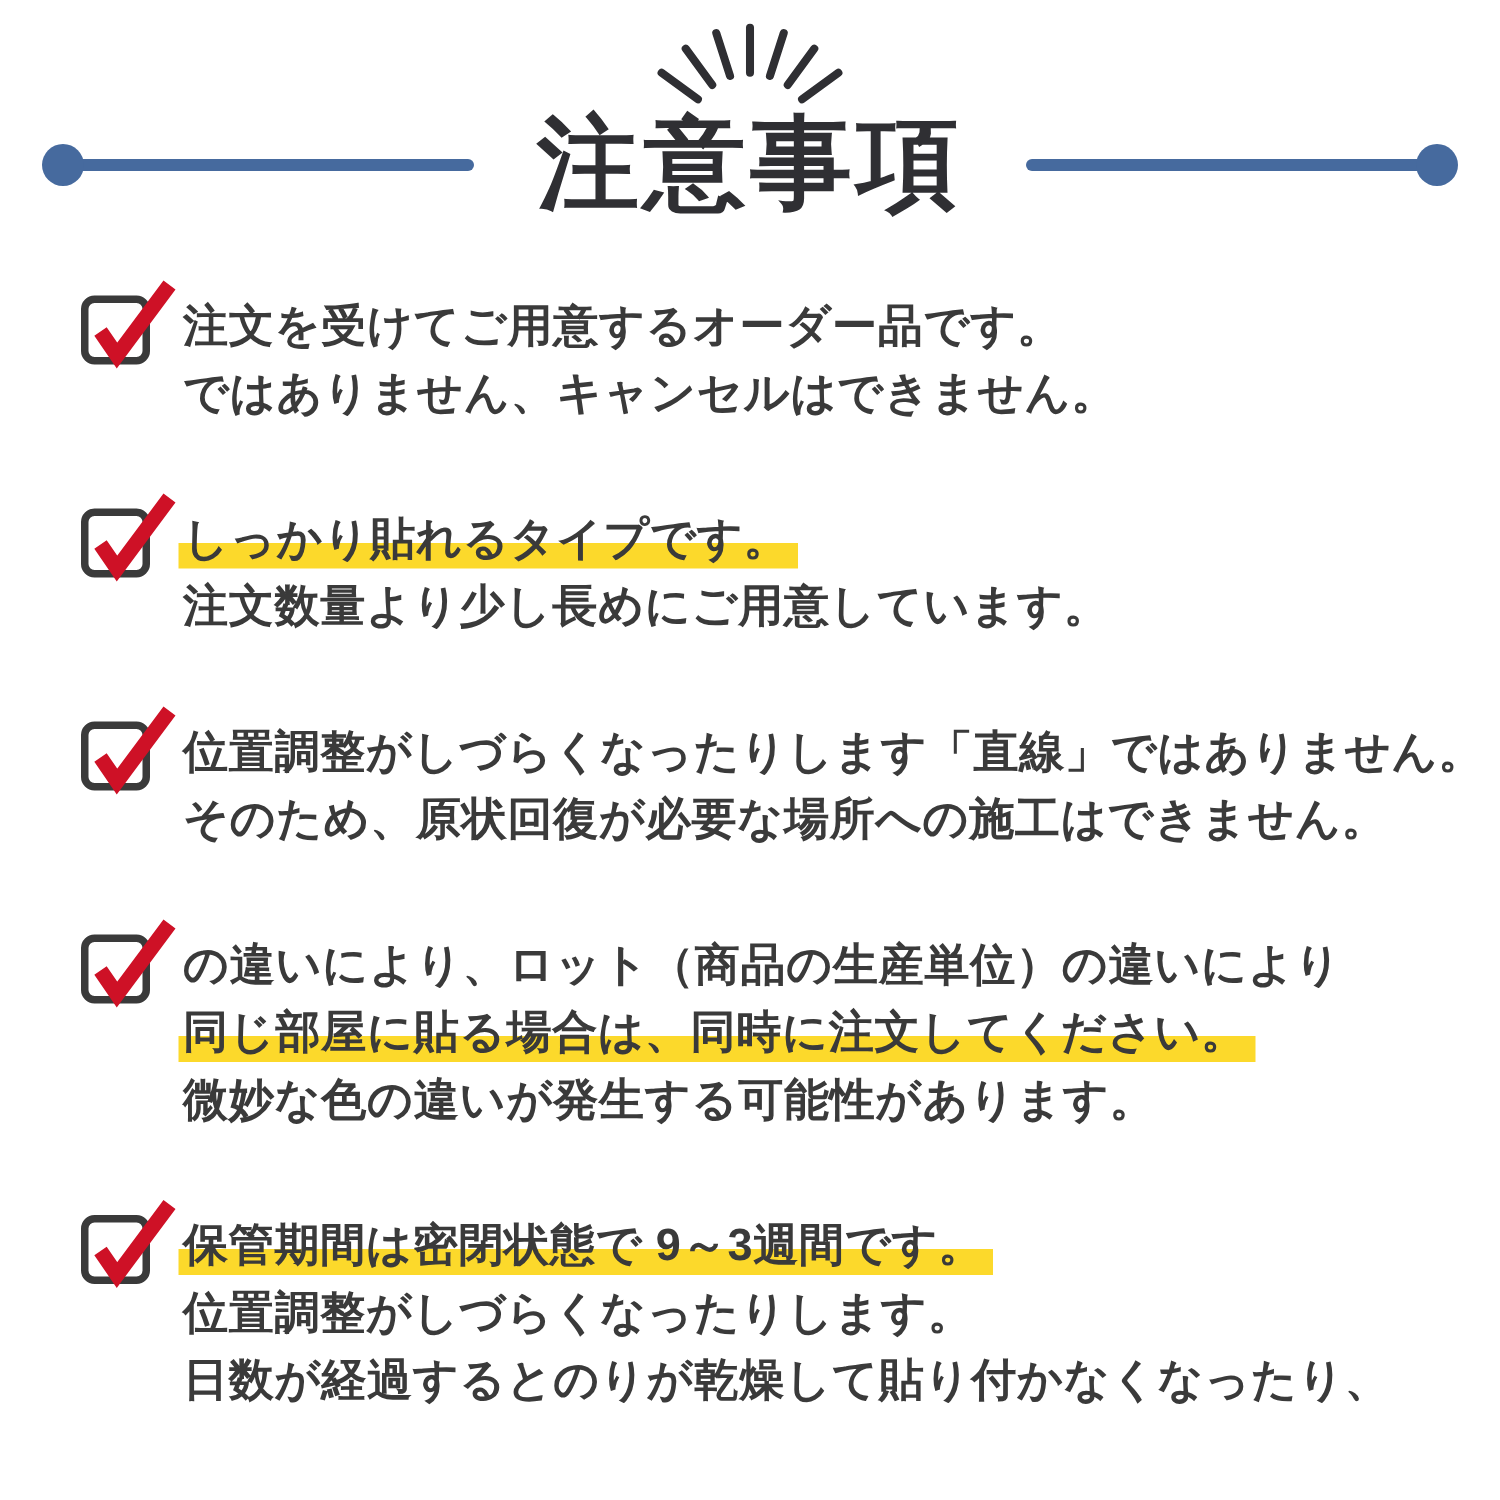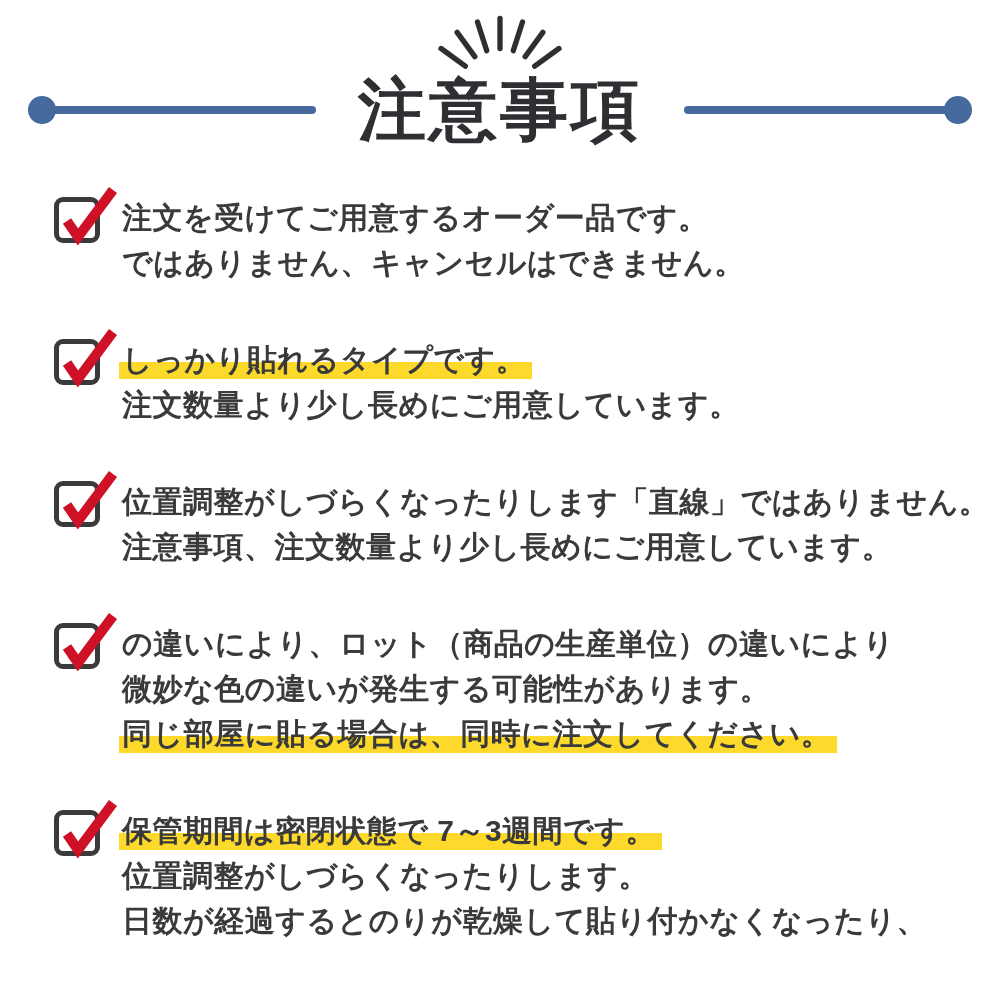--- a/index.html
+++ b/index.html
@@ -174,44 +174,44 @@
     </section>
 
     <section class="item">
       <span class="checkbox">
         <svg viewBox="0 0 64 64">
             <path d="M14 35 L25 51 L60 4"></path>
           </svg>
       </span>
       <div class="item-text">
         <p class="line"><span class="seg">位置調整がしづらくなったりします「直線」ではありません。</span></p>
-        <p class="line"><span class="seg">注意事項、注文数量より少し長めにご用意しています。</span></p>
+        <p class="line"><span class="seg">そのため、原状回復が必要な場所への施工はできません。</span></p>
       </div>
     </section>
 
     <section class="item">
       <span class="checkbox">
         <svg viewBox="0 0 64 64">
             <path d="M14 35 L25 51 L60 4"></path>
           </svg>
       </span>
       <div class="item-text">
         <p class="line"><span class="seg">の違いにより、ロット（商品の生産単位）の違いにより</span></p>
+        <p class="line"><span class="seg hl">同じ部屋に貼る場合は、同時に注文してください。</span></p>
         <p class="line"><span class="seg">微妙な色の違いが発生する可能性があります。</span></p>
-        <p class="line"><span class="seg hl">同じ部屋に貼る場合は、同時に注文してください。</span></p>
-      </div>
-    </section>
-
-    <section class="item">
-      <span class="checkbox">
-        <svg viewBox="0 0 64 64">
-            <path d="M14 35 L25 51 L60 4"></path>
-          </svg>
-      </span>
-      <div class="item-text">
-        <p class="line"><span class="seg hl">保管期間は密閉状態で 7～3週間です。</span></p>
+      </div>
+    </section>
+
+    <section class="item">
+      <span class="checkbox">
+        <svg viewBox="0 0 64 64">
+            <path d="M14 35 L25 51 L60 4"></path>
+          </svg>
+      </span>
+      <div class="item-text">
+        <p class="line"><span class="seg hl">保管期間は密閉状態で 9～3週間です。</span></p>
         <p class="line"><span class="seg">位置調整がしづらくなったりします。</span></p>
         <p class="line"><span class="seg">日数が経過するとのりが乾燥して貼り付かなくなったり、</span></p>
       </div>
     </section>
 
   </main>
 </div>
 
 </body></html>

